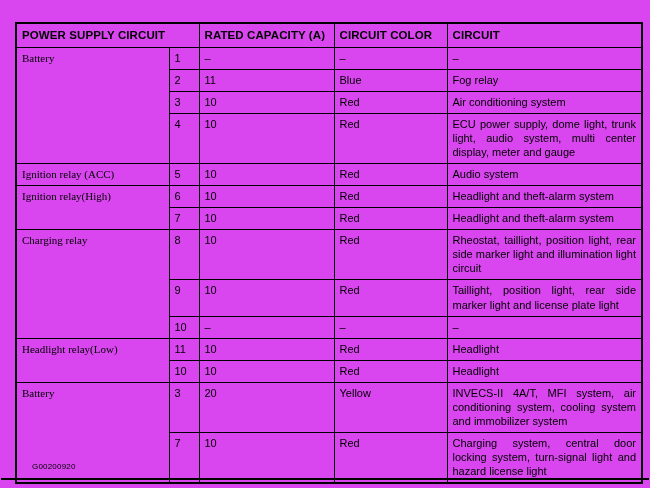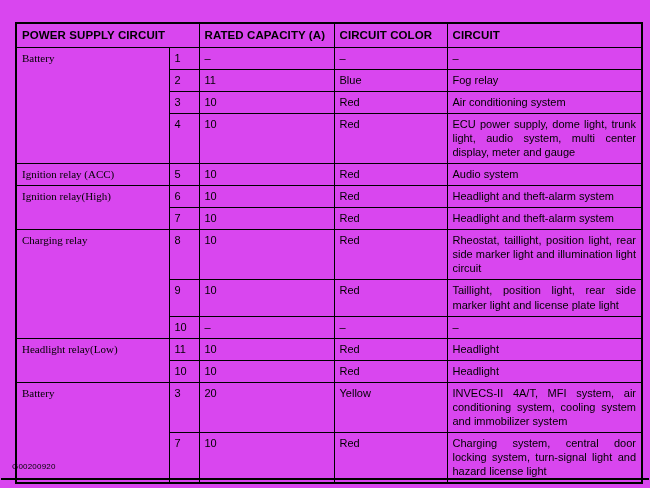--- a/index.html
+++ b/index.html
@@ -41,21 +41,21 @@
     vertical-align: middle;
     padding: 2px 5px;
     letter-spacing: 0.1px;
   }
   .fuse-table td { height: 21px; }
   td.col-circuit { text-align: justify; }
   td.col-label { padding-right: 4px; font-family: Liberation Serif, serif; }
 
   .footer-code {
     position: absolute;
-    left: 12px;
+    left: 32px;
     top: 462px;
     font-size: 8px;
     letter-spacing: 0.2px;
     color: #000;
   }
   .bottom-rule {
     position: absolute;
     left: 1px;
     right: 1px;
     top: 478px;

